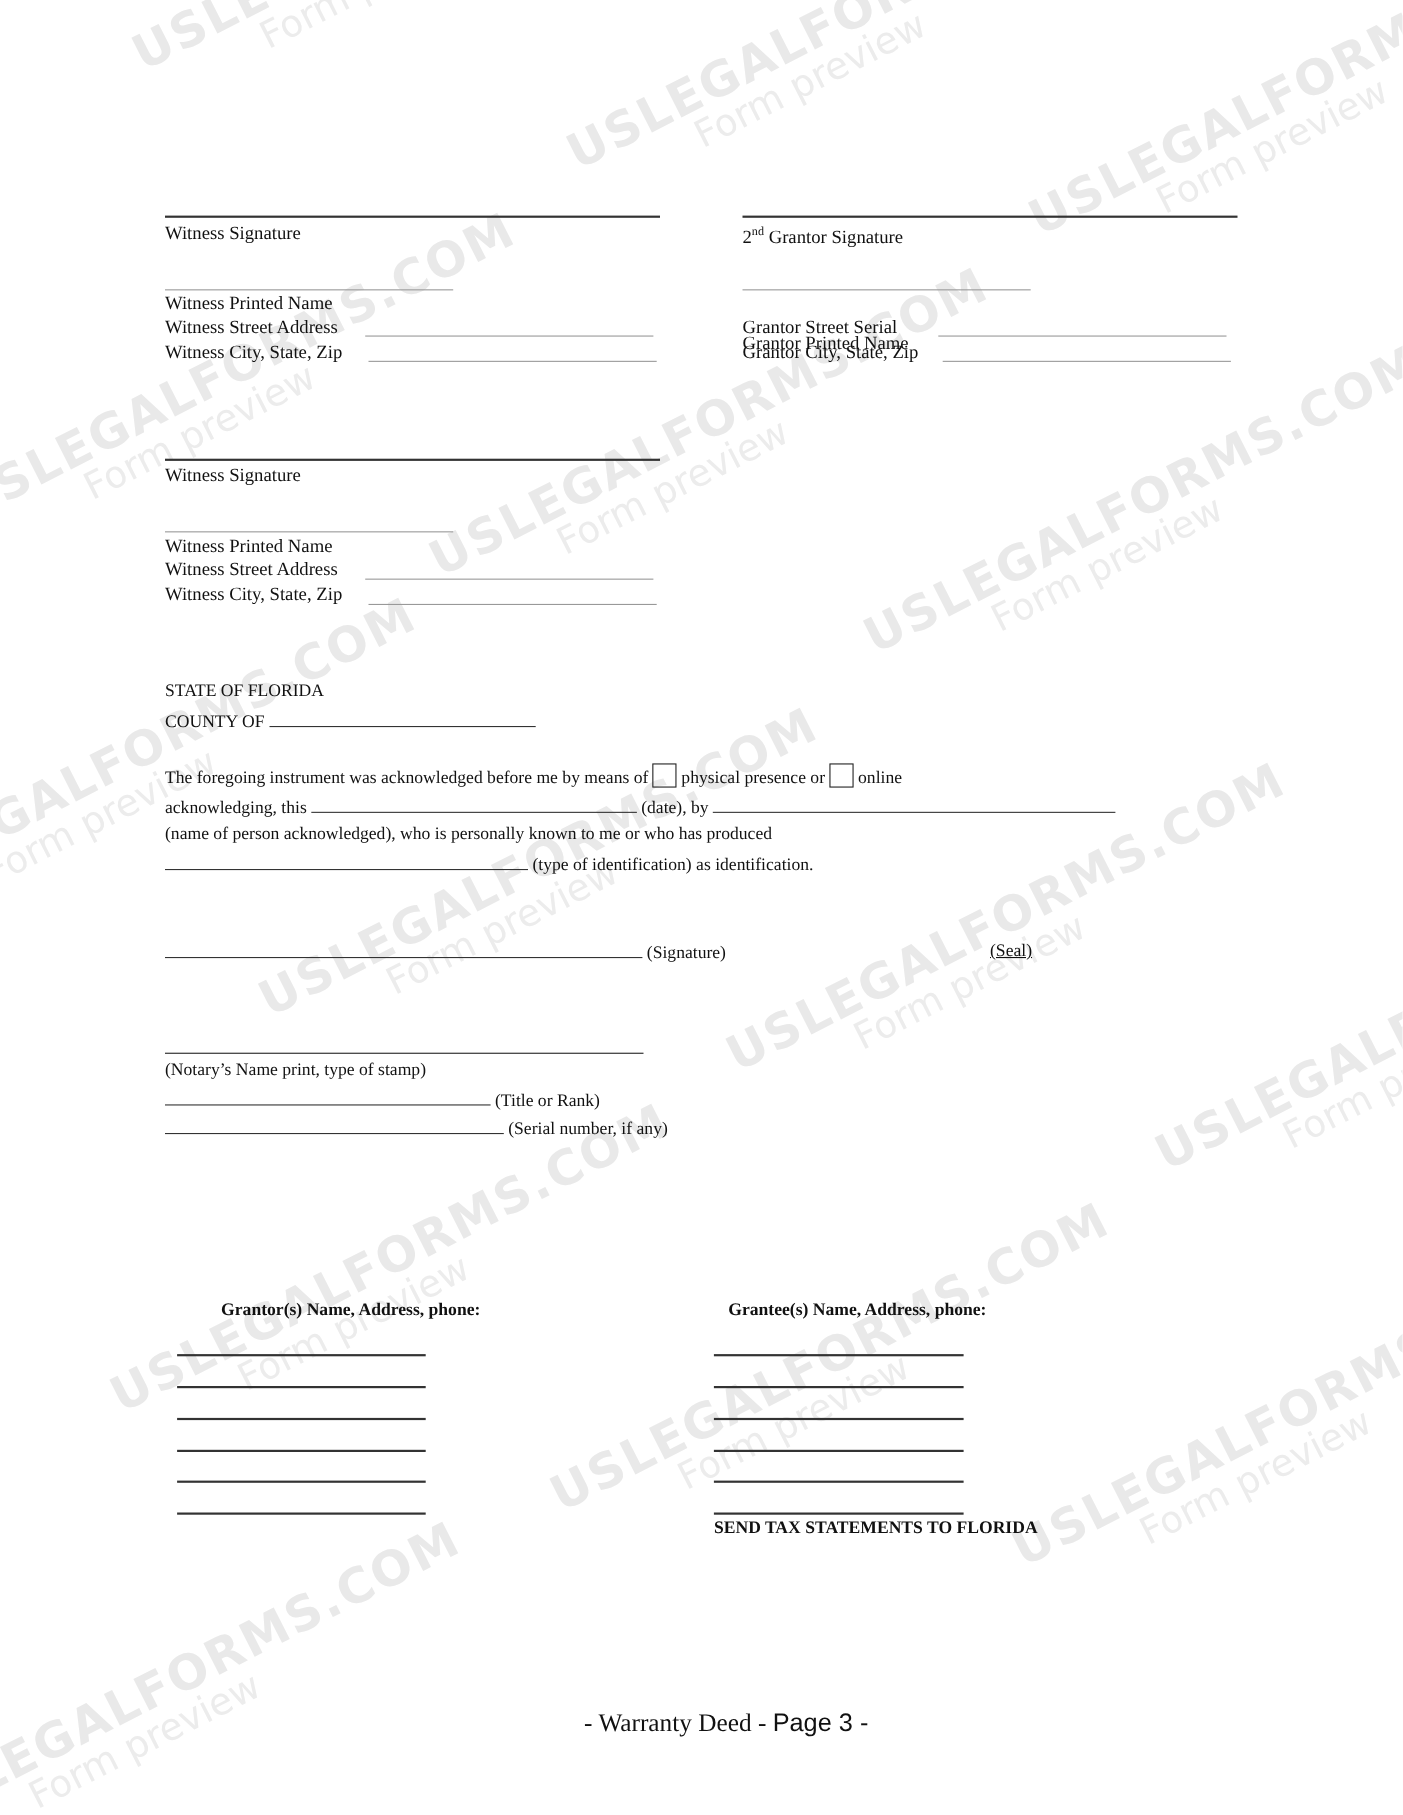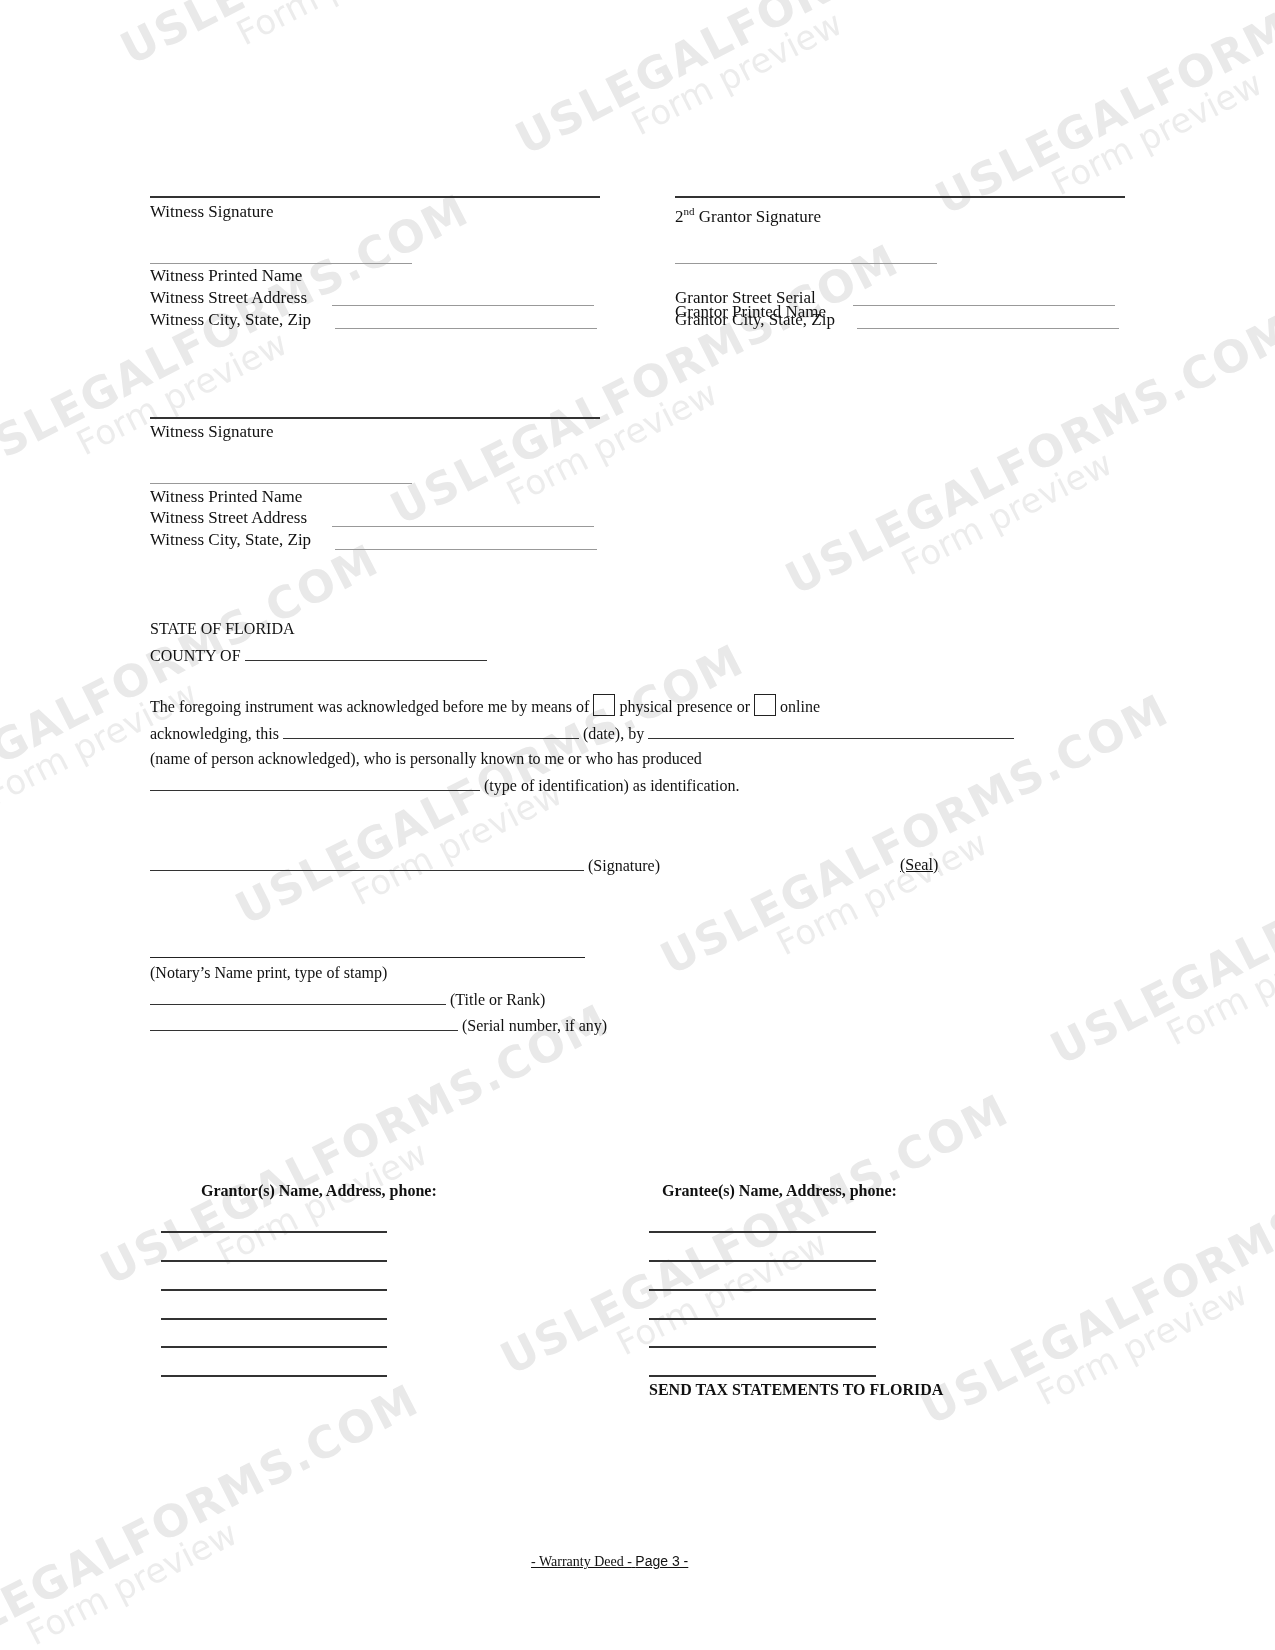--- a/index.html
+++ b/index.html
@@ -10,21 +10,21 @@
   .wm .brand { font-family:"DejaVu Sans", sans-serif; font-weight:bold; font-size:44px; color:#e9e9e9; letter-spacing:2px; display:block; }
   .wm .sub { font-family:"DejaVu Sans", sans-serif; font-size:34px; color:#ececec; display:block; margin-left:110px; margin-top:-8px; }
   .small { font-size:17px; line-height:21px; }
   .big { font-size:16px; line-height:26px; }
   .line { position:absolute; height:0; border-top:2px solid #333; }
   .thin { position:absolute; height:0; border-top:1px solid #999; }
   .blank { display:inline-block; border-bottom:1px solid #333; height:18px; vertical-align:baseline; margin:0 4px; }
   .cbox { display:inline-block; width:20px; height:20px; border:1.6px solid #222; vertical-align:-4px; margin:0 4px; }
   .bold { font-weight:bold; }
   sup { font-size:11px; }
-  .footer { font-size:14px;text-decoration:underline; }
+  .footer { font-size:23px; }
   .footer .pg { font-family:"Liberation Sans", sans-serif; }
 </style>
 </head>
 <body>
 
 <div class="wm" style="left:150px;top:20px;">
     <span class="brand">USLEGALFORMS.COM</span>
     <span class="sub">Form preview</span>
   </div>
 <div class="wm" style="left:545px;top:110px;">

